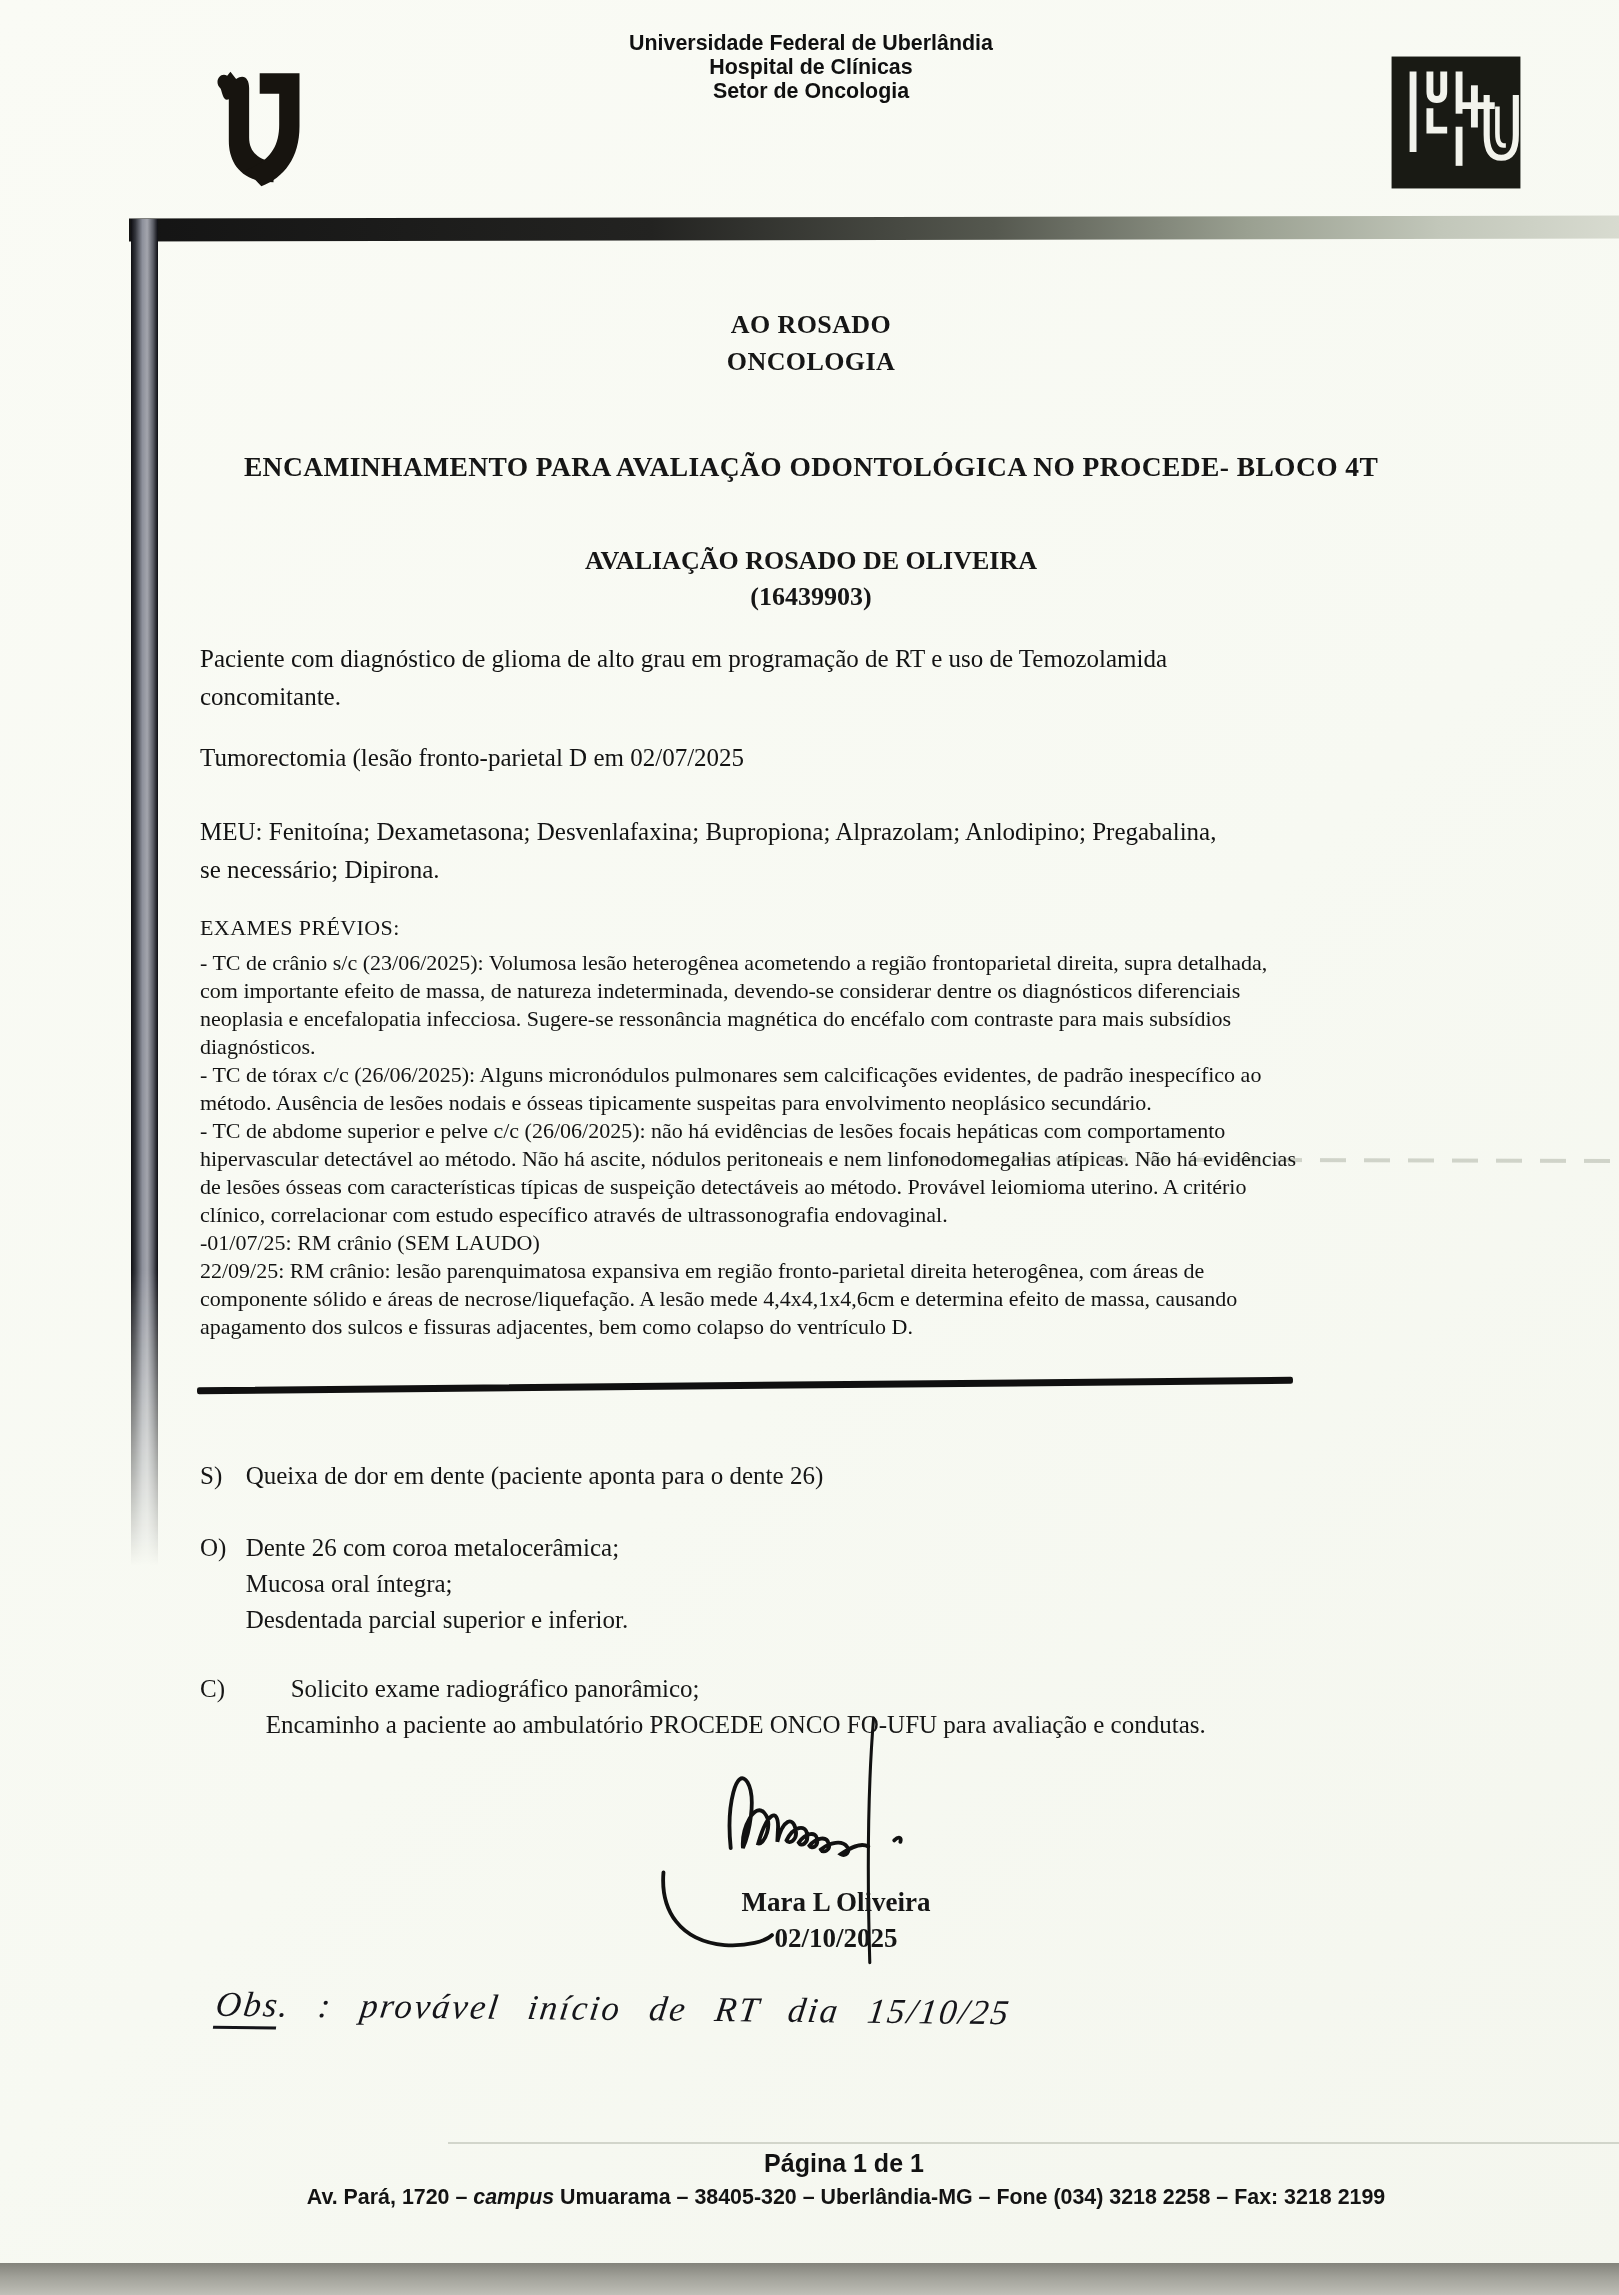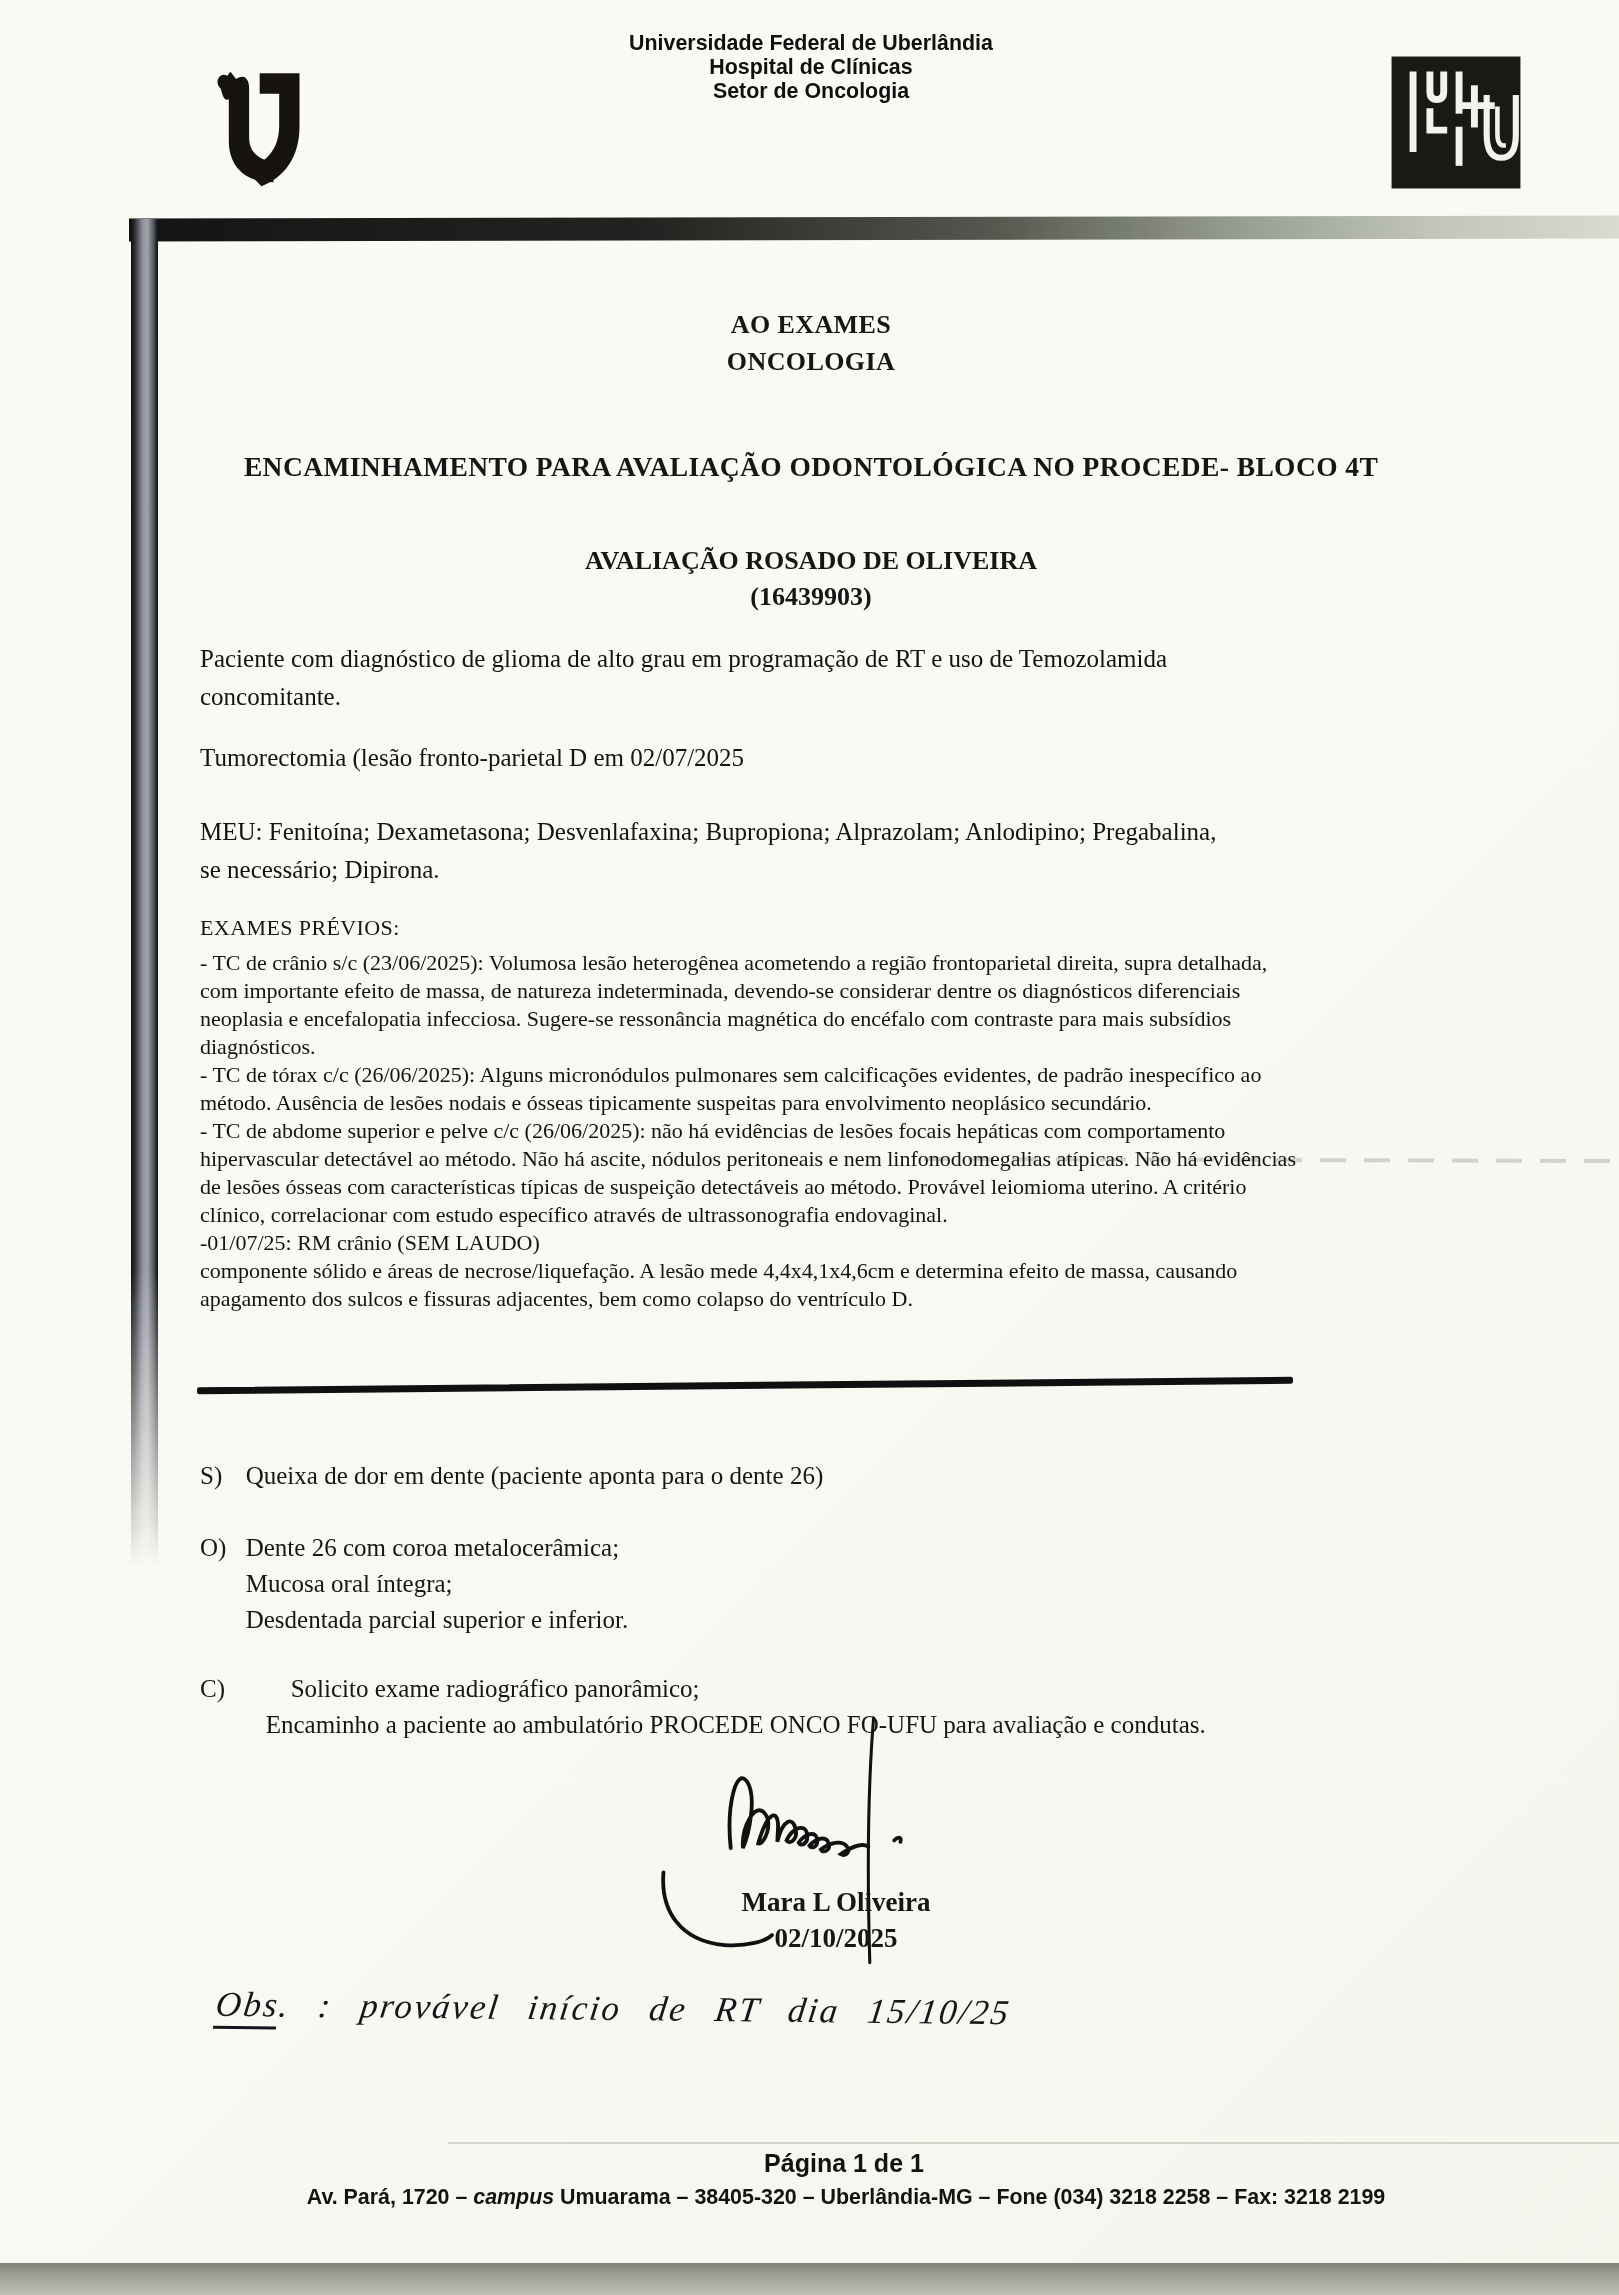--- a/index.html
+++ b/index.html
@@ -114,21 +114,21 @@
       <path d="M126 56 V104 Q126 134 145 134 Q164 134 164 104 V56" stroke-width="8"></path>
       <path d="M140 70 V102 Q140 118 148 118" stroke-width="6"></path>
     </g>
   </svg>
 
   <div class="abs band-top"></div>
   <div class="abs band-left"></div>
   <div class="abs tear-line"></div>
 
   <div class="abs center-ttl ttl-block">
-      <div>AO EXAMES</div>
+      <div>AO ROSADO</div>
       <div>ONCOLOGIA</div>
     </div>
   <div class="abs center-ttl referral">ENCAMINHAMENTO PARA AVALIAÇÃO ODONTOLÓGICA NO PROCEDE- BLOCO 4T</div>
 
   <div class="abs center-ttl patient-block">
     <div>AVALIAÇÃO ROSADO DE OLIVEIRA</div>
     <div>(16439903)</div>
   </div>
 
   <div class="abs bodytxt p1 nowrap">
@@ -147,20 +147,21 @@
       <div>com importante efeito de massa, de natureza indeterminada, devendo-se considerar dentre os diagnósticos diferenciais</div>
       <div>neoplasia e encefalopatia infecciosa. Sugere-se ressonância magnética do encéfalo com contraste para mais subsídios</div>
       <div>diagnósticos.</div>
       <div>- TC de tórax c/c (26/06/2025): Alguns micronódulos pulmonares sem calcificações evidentes, de padrão inespecífico ao</div>
       <div>método. Ausência de lesões nodais e ósseas tipicamente suspeitas para envolvimento neoplásico secundário.</div>
       <div>- TC de abdome superior e pelve c/c (26/06/2025): não há evidências de lesões focais hepáticas com comportamento</div>
       <div>hipervascular detectável ao método. Não há ascite, nódulos peritoneais e nem linfonodomegalias atípicas. Não há evidências</div>
       <div>de lesões ósseas com características típicas de suspeição detectáveis ao método. Provável leiomioma uterino. A critério</div>
       <div>clínico, correlacionar com estudo específico através de ultrassonografia endovaginal.</div>
       <div>-01/07/25: RM crânio (SEM LAUDO)</div>
+      <div>22/09/25: RM crânio: lesão parenquimatosa expansiva em região fronto-parietal direita heterogênea, com áreas de</div>
       <div>componente sólido e áreas de necrose/liquefação. A lesão mede 4,4x4,1x4,6cm e determina efeito de massa, causando</div>
       <div>apagamento dos sulcos e fissuras adjacentes, bem como colapso do ventrículo D.</div>
     </div>
 
   <div class="abs divider-thick"></div>
 
   <div class="abs soap-row s-row">
     <div class="soap-label">S)</div>
     <div class="soap-gap">Queixa de dor em dente (paciente aponta para o dente 26)</div>
   </div>

